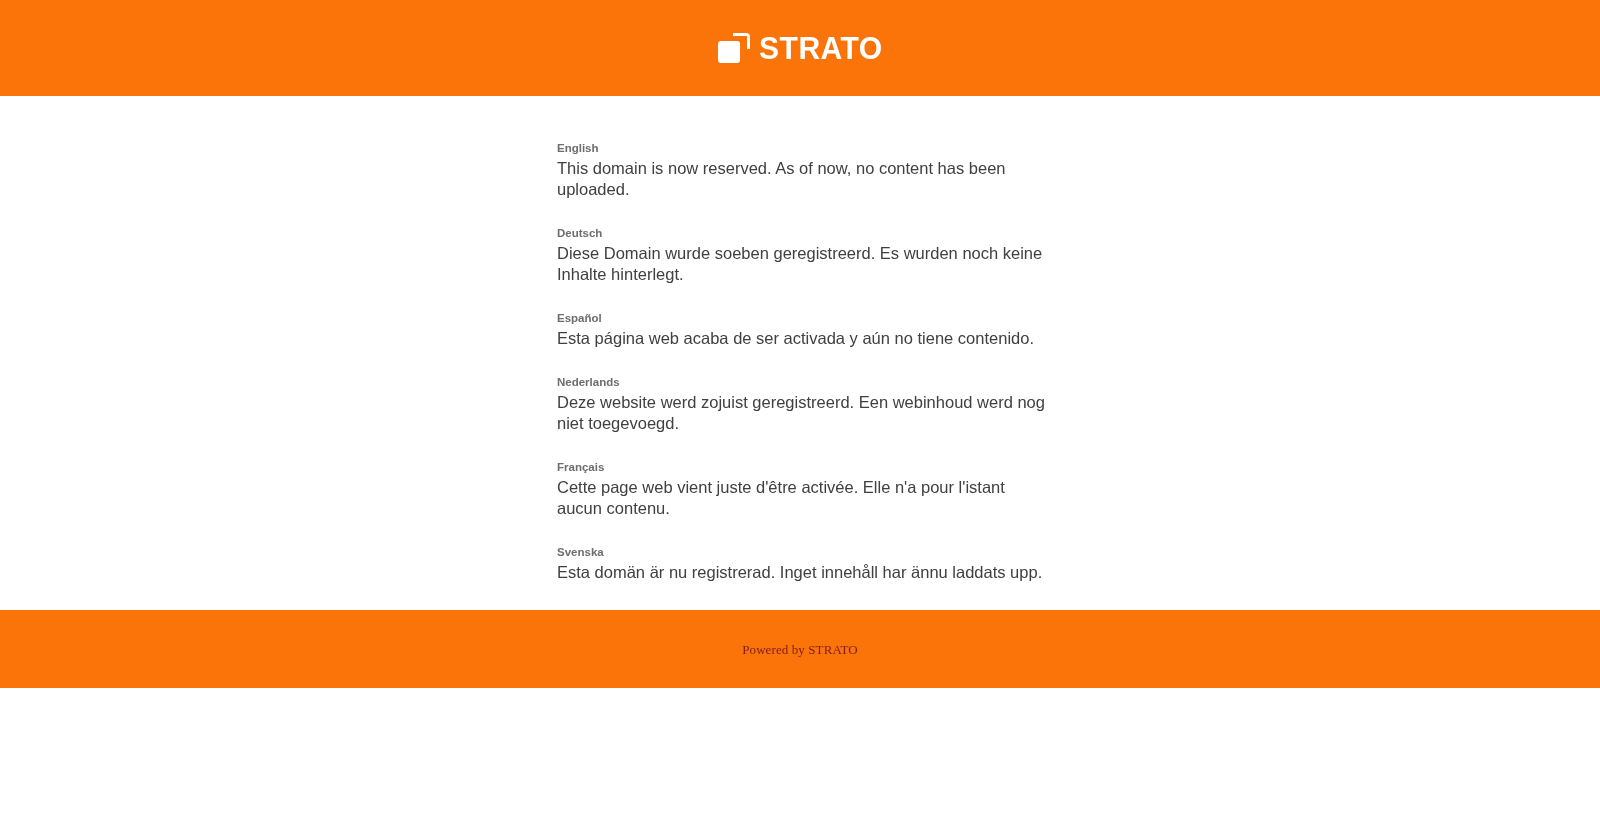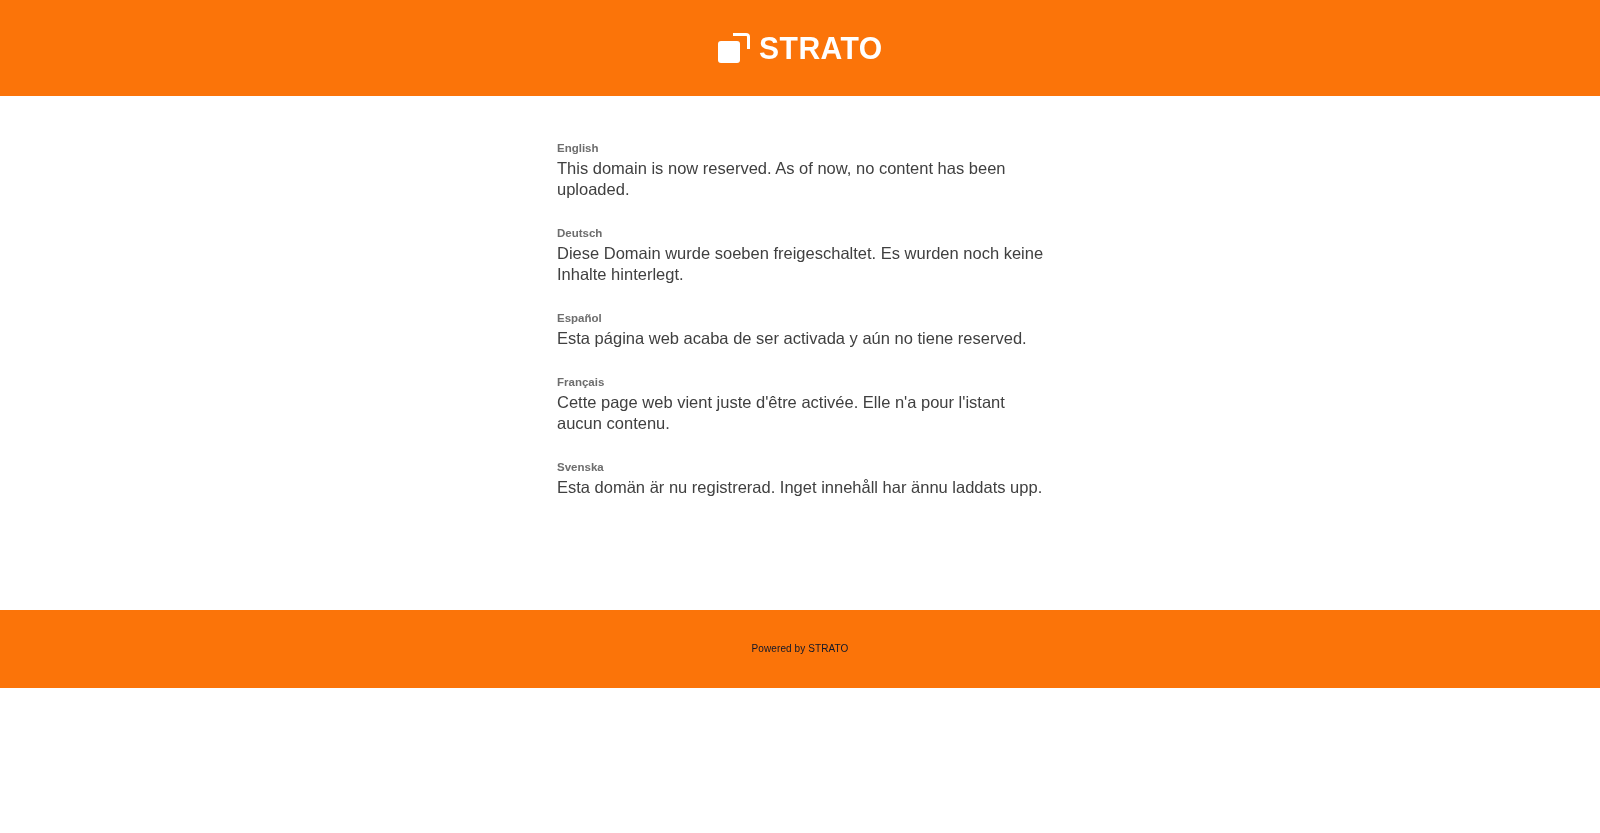--- a/index.html
+++ b/index.html
@@ -103,23 +103,23 @@
 
   
   .footer {
     height: 78px;
     background: #fb7409;
     display: flex;
     align-items: center;
     justify-content: center;
   }
   .footer-text {
-    font-family: Liberation Sans, sans-serif;
-    font-size: 10px;
-    color: #0f172a;
+    font-family: Liberation Serif, serif;
+    font-size: 13px;
+    color: #7f1d1d;
     line-height: 1;
     letter-spacing: 0.1px;
   }
 
   
   .page-tail {
     height: 145px;
     background: #ffffff;
   }
 </style>
@@ -139,28 +139,32 @@
 <div class="main">
   <div class="content">
 
     <div class="lang-block">
       <div class="lang-label">English</div>
       <div class="lang-text">This domain is now reserved. As of now, no content has been uploaded.</div>
     </div>
 
     <div class="lang-block">
       <div class="lang-label">Deutsch</div>
-      <div class="lang-text">Diese Domain wurde soeben freigeschaltet. Es wurden noch keine Inhalte hinterlegt.</div>
+      <div class="lang-text">Diese Domain wurde soeben geregistreerd. Es wurden noch keine Inhalte hinterlegt.</div>
     </div>
 
     <div class="lang-block">
       <div class="lang-label">Español</div>
-      <div class="lang-text">Esta página web acaba de ser activada y aún no tiene reserved.</div>
+      <div class="lang-text">Esta página web acaba de ser activada y aún no tiene contenido.</div>
     </div>
 
+    <div class="lang-block">
+      <div class="lang-label">Nederlands</div>
+      <div class="lang-text">Deze website werd zojuist geregistreerd. Een webinhoud werd nog niet toegevoegd.</div>
+    </div>
 
     <div class="lang-block">
       <div class="lang-label">Français</div>
       <div class="lang-text">Cette page web vient juste d'être activée. Elle n'a pour l'istant aucun contenu.</div>
     </div>
 
     <div class="lang-block">
       <div class="lang-label">Svenska</div>
       <div class="lang-text">Esta domän är nu registrerad. Inget innehåll har ännu laddats upp.</div>
     </div>

